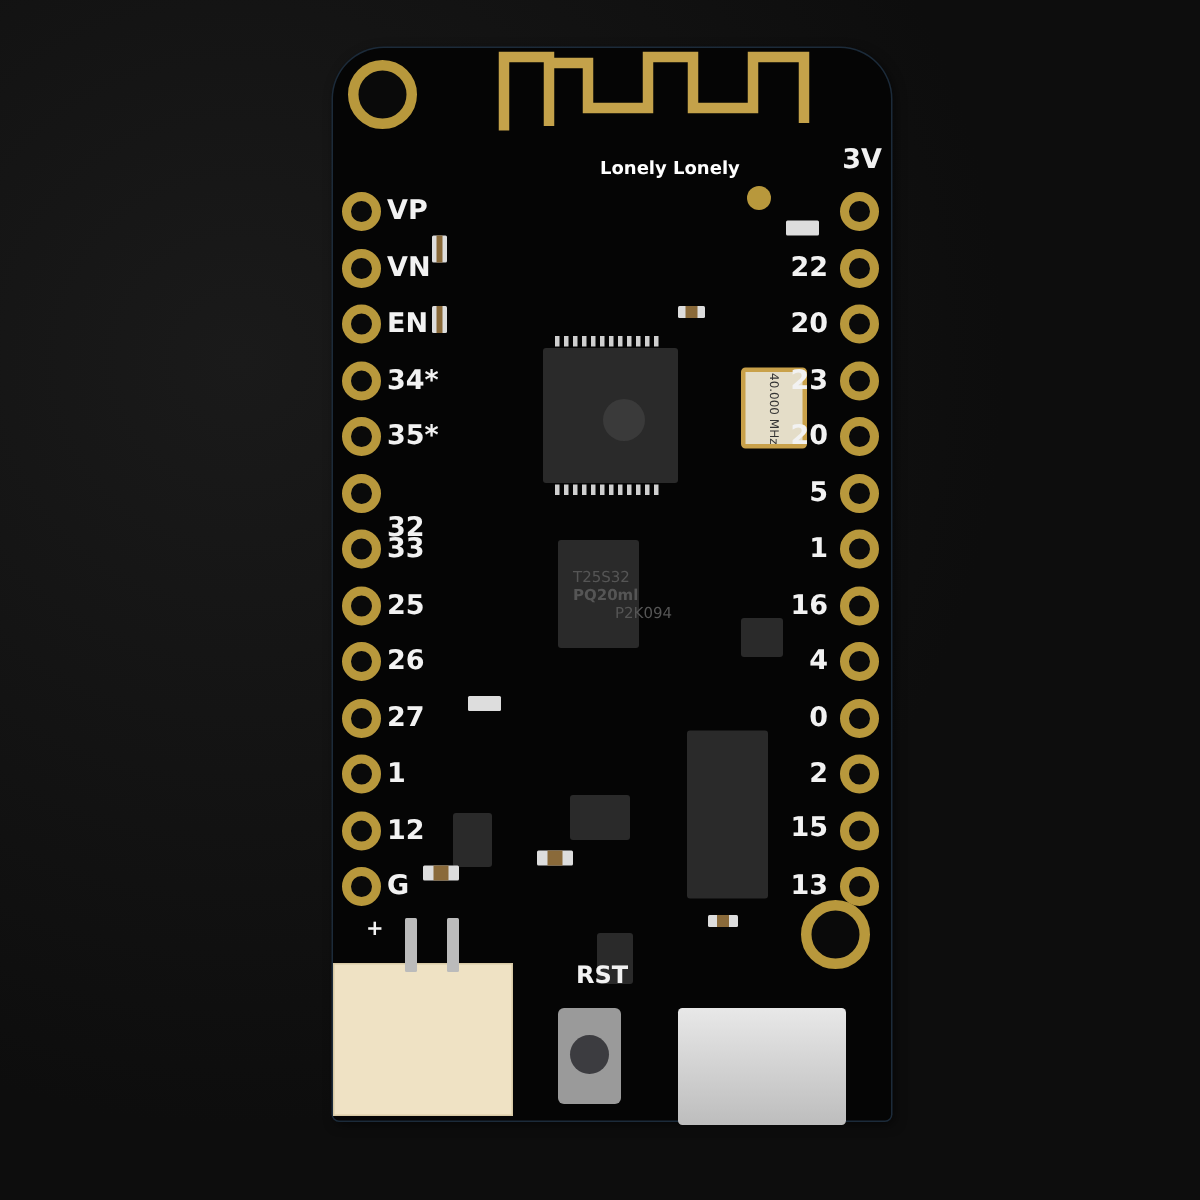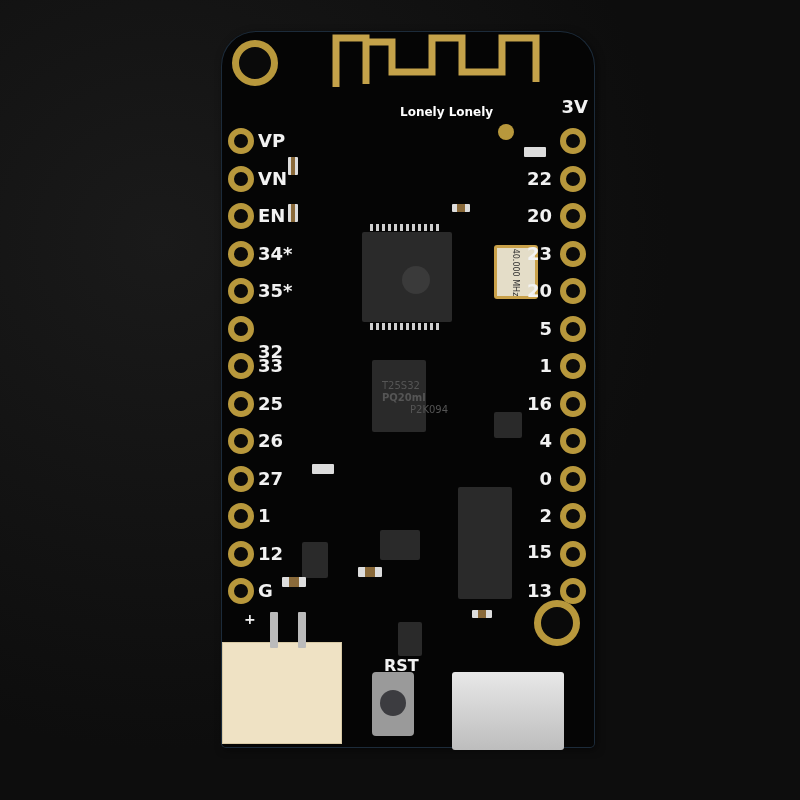--- a/index.html
+++ b/index.html
@@ -131,21 +131,21 @@
   <div class="smd tan" style="left:136px;top:535px;width:24px;height:10px;"></div>
   <div class="smd tan" style="left:250px;top:578px;width:20px;height:8px;"></div>
   <div class="smd tan" style="left:60px;top:545px;width:24px;height:10px;"></div>
 
   <div class="label" style="left:22px;top:580px;font-size:14px;">+</div>
 
   <div class="conn-jst"></div>
   <div class="smd" style="left:48px;top:580px;width:8px;height:36px;background:#bbb;"></div>
   <div class="smd" style="left:76px;top:580px;width:8px;height:36px;background:#bbb;"></div>
 
-  <div class="label" style="left:162px;top:626px;font-size:16px;">RST</div>
+  <div class="label" style="left:162px;top:610px;font-size:16px;">RST</div>
   <div class="btn-rst">
       <div class="cap"></div>
     </div>
 
   <div class="usb"></div>
 <div class="pad" style="left: 6px; top: 96px;"></div>
     <div class="label" style="left: 36px; top: 100px;">VP</div>
     <div class="pad" style="left: 6px; top: 133.5px;"></div>
     <div class="label" style="left: 36px; top: 137.5px;">VN</div>
     <div class="pad" style="left: 6px; top: 171px;"></div>

